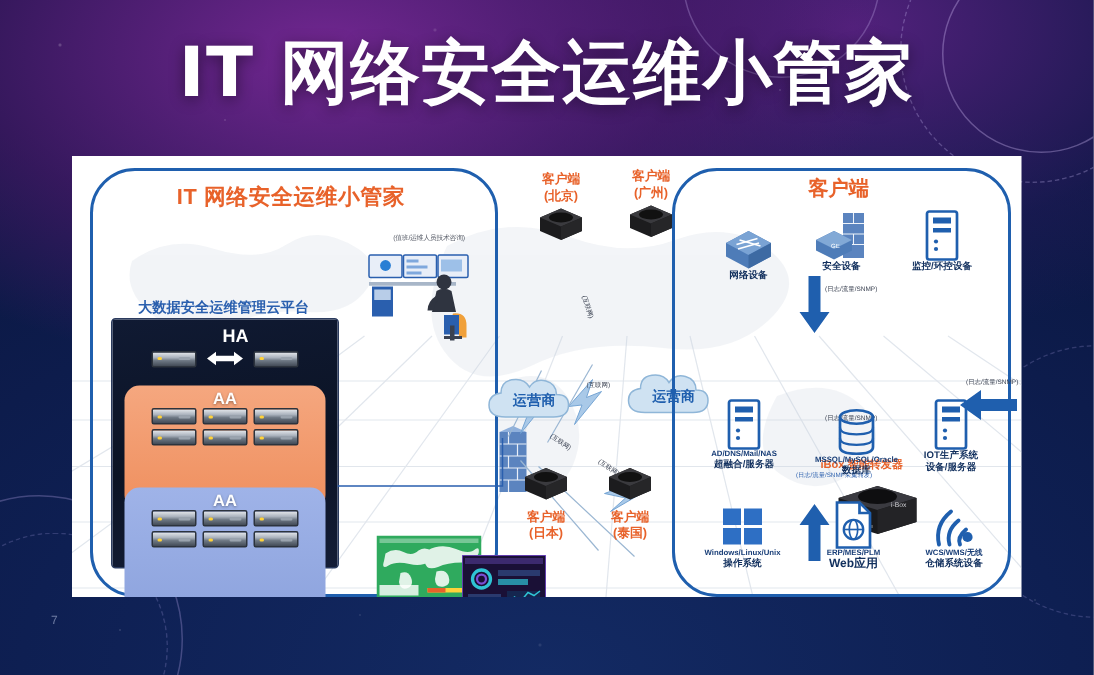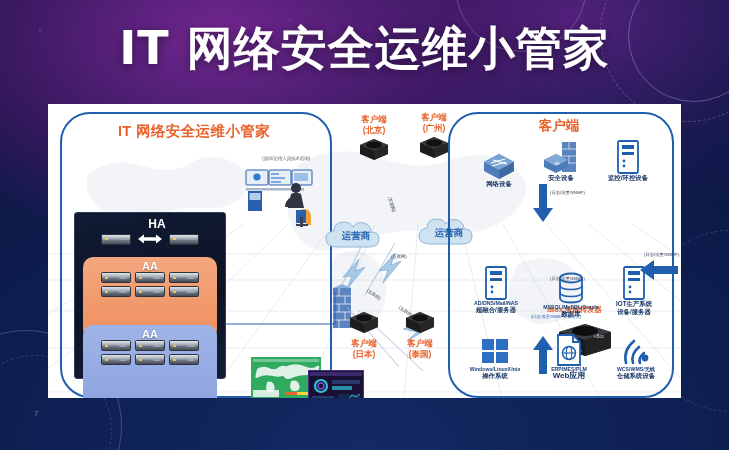--- a/index.html
+++ b/index.html
@@ -93,21 +93,21 @@
   
   #operator{position:absolute;left:196px;top:62px;width:78px;height:62px;}
   #operator-cap{position:absolute;left:196px;top:52px;width:84px;text-align:center;
     font-size:4.6px;color:#5a5f6a;letter-spacing:-0.2px;}
   
   #dash-green{position:absolute;left:203px;top:253px;width:70px;height:42px;}
   #dash-dark{position:absolute;left:260px;top:266px;width:56px;height:36px;}
   
   #fw-tower{position:absolute;left:283px;top:180px;width:22px;height:46px;}
   
-  .cloud{position:absolute;}
+  .cloud{position:absolute;margin-top:31px;}
   .cloud .lbl{position:absolute;left:0;top:0;width:100%;height:100%;
     display:flex;align-items:center;justify-content:center;
     color:#1f5fae;font-weight:bold;font-size:9.5px;}
   
   .client{position:absolute;text-align:center;}
   .client .cl-lbl{color:#e8622a;font-weight:bold;font-size:8.5px;line-height:9.5px;margin-top:1px;}
   .blkbox{width:34px;height:24px;margin:0 auto;}
   
   .dev{position:absolute;text-align:center;width:66px;}
   .dev .dv-en{font-size:5.2px;color:#1a3f78;font-weight:bold;line-height:6px;}
@@ -165,20 +165,21 @@
         <line x1="0" y1="176" x2="633" y2="176"></line>
         <line x1="0" y1="207" x2="633" y2="207"></line>
         <line x1="0" y1="244" x2="633" y2="244"></line>
         <line x1="0" y1="288" x2="633" y2="288"></line>
       </g>
     </svg>
 
     <div class="panel" id="left-panel"></div>
     <div id="left-title">IT 网络安全运维小管家</div>
 
+    <div id="platform-label">大数据安全运维管理云平台</div>
 
     <div id="rackbox">
       <div class="ha-label">HA</div>
       <div class="ha-row">
         <span class="srv"></span>
         <span class="arrow2">
           <svg width="26" height="12" viewBox="0 0 26 12">
               <path d="M1,6 L7,1.5 L7,4.2 L19,4.2 L19,1.5 L25,6 L19,10.5 L19,7.8 L7,7.8 L7,10.5 Z" fill="#ffffff"></path>
             </svg>
         </span>

